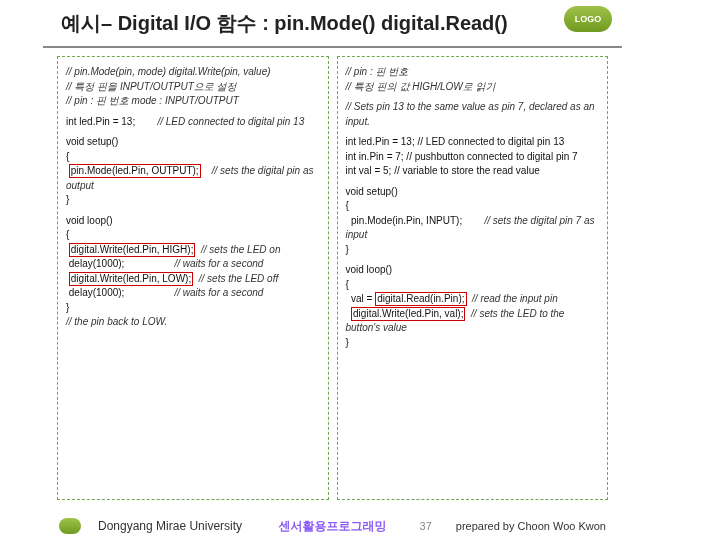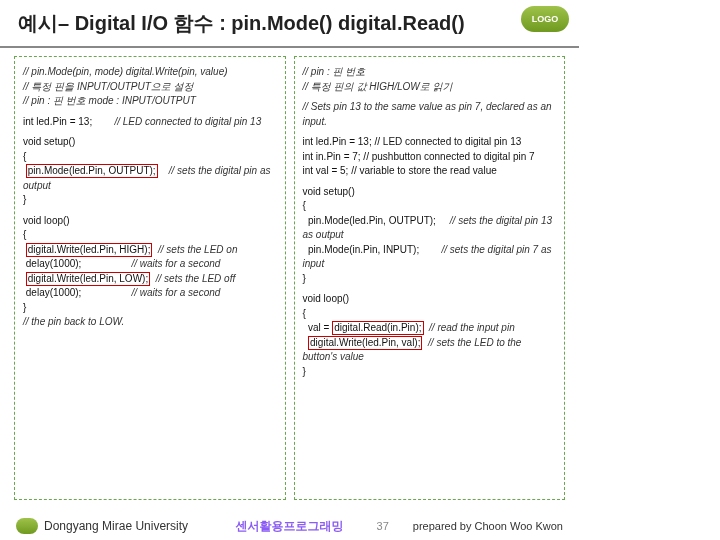--- a/index.html
+++ b/index.html
@@ -1,27 +1,27 @@
 <!DOCTYPE html>
 <html><head>
 <meta charset="utf-8">
 <style>
   * { margin: 0; padding: 0; box-sizing: border-box; }
   html, body { width: 720px; height: 540px; font-family: Arial, sans-serif; background: #fff; overflow: hidden; }
-  .slide { width: 579px; height: 540px; position: relative; background: #fff; }
+  .slide { width: 579px; height: 540px; position: relative; background: #fff; margin-left: 43px; }
   .title-bar { position: relative; height: 48px; border-bottom: 2px solid #888; display: flex; align-items: center; padding-left: 18px; }
   .title-bar h1 { font-size: 20px; font-weight: bold; color: #222; }
   .logo-tr { position: absolute; top: 6px; right: 10px; width: 48px; height: 26px; background: linear-gradient(180deg,#9fc24a,#6f9a1f); border-radius: 14px; display:flex; align-items:center; justify-content:center; color:#fff; font-size:9px; font-weight:bold; }
   .content { position: absolute; top: 56px; left: 14px; right: 14px; bottom: 40px; display: flex; gap: 8px; }
   .col { flex: 1; border: 1px dashed #6aa84f; padding: 8px 8px; font-size: 10px; line-height: 1.45; color: #111; overflow: hidden; }
   .comment { color: #333; font-style: italic; }
   .hl { border: 1.5px solid #c00; display: inline-block; padding: 0 1px; line-height: 1.2; }
   .blk { margin-top: 6px; }
   .footer { position: absolute; bottom: 0; left: 0; right: 0; height: 28px; display: flex; align-items: center; }
-  .footer .uni { display:flex; align-items:center; gap:6px; padding-left: 16px; font-size: 12px; color:#333; }
+  .footer .uni { display:flex; align-items:center; gap:17px; padding-left: 16px; font-size: 12px; color:#333; }
   .footer .logo-b { width: 22px; height: 16px; background: linear-gradient(180deg,#9fc24a,#6f9a1f); border-radius: 10px; }
   .footer .center { position:absolute; left:50%; transform:translateX(-50%); color:#8b5cf6; font-weight:bold; font-size: 12px; }
   .footer .right { position:absolute; right:16px; font-size: 11px; color:#333; display:flex; align-items:center; gap:24px; }
   .footer .pgno { color:#888; font-size:11px; }
 </style>
 </head>
 <body>
 
 <div class="slide">
   <div class="title-bar">
@@ -82,25 +82,20 @@
 
       <div class="blk comment">// Sets pin 13 to the same value as pin 7, declared as an input.</div>
 
       <div class="blk">int led.Pin = 13; // LED connected to digital pin 13</div>
       <div>int in.Pin = 7;   // pushbutton connected to digital pin 7</div>
       <div>int val = 5;    // variable to store the read value</div>
 
       <div class="blk">void setup()</div>
       <div>{</div>
       <div>
-        &nbsp;&nbsp;<span>pin.Mode(led.Pin, OUTPUT);</span>
-        &nbsp;&nbsp;&nbsp;
-        <span class="comment">// sets the digital pin 13 as output</span>
-      </div>
-      <div>
         &nbsp;&nbsp;<span>pin.Mode(in.Pin, INPUT);</span>
         &nbsp;&nbsp;&nbsp;&nbsp;&nbsp;&nbsp;
         <span class="comment">// sets the digital pin 7 as input</span>
       </div>
       <div>}</div>
 
       <div class="blk">void loop()</div>
       <div>{</div>
       <div>
         &nbsp;&nbsp;<span>val = </span><span class="hl">digital.Read(in.Pin);</span>

